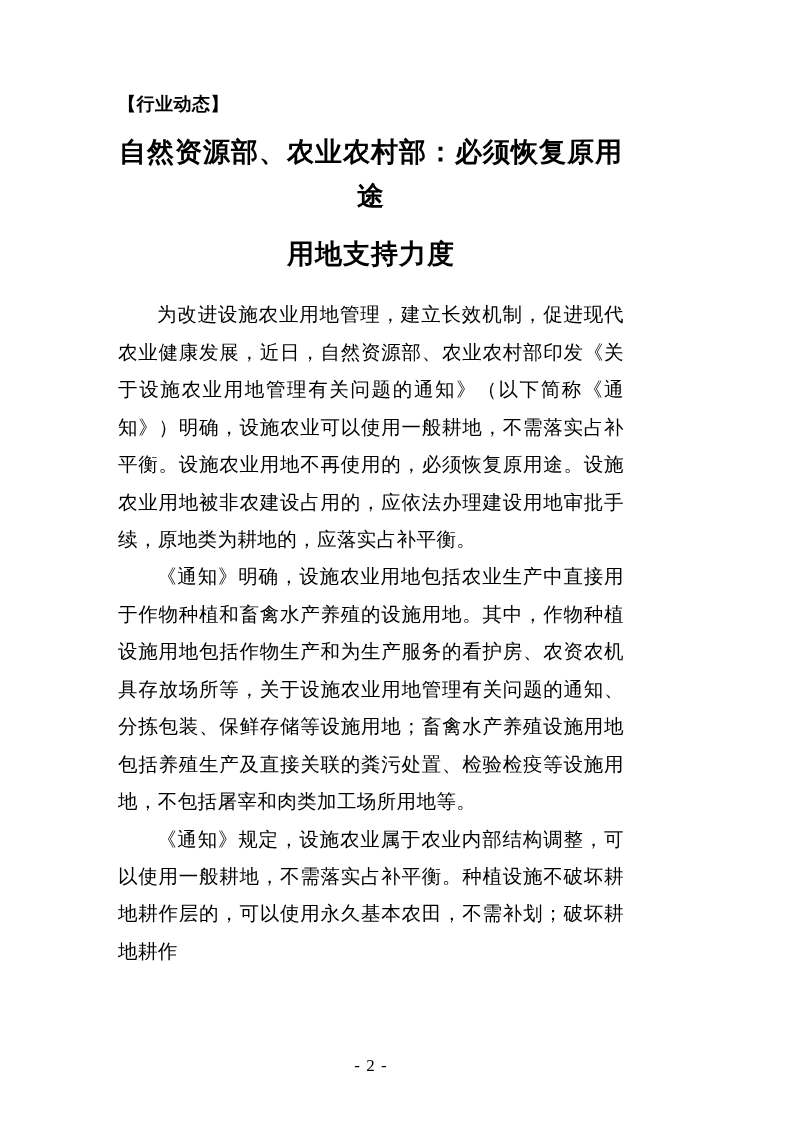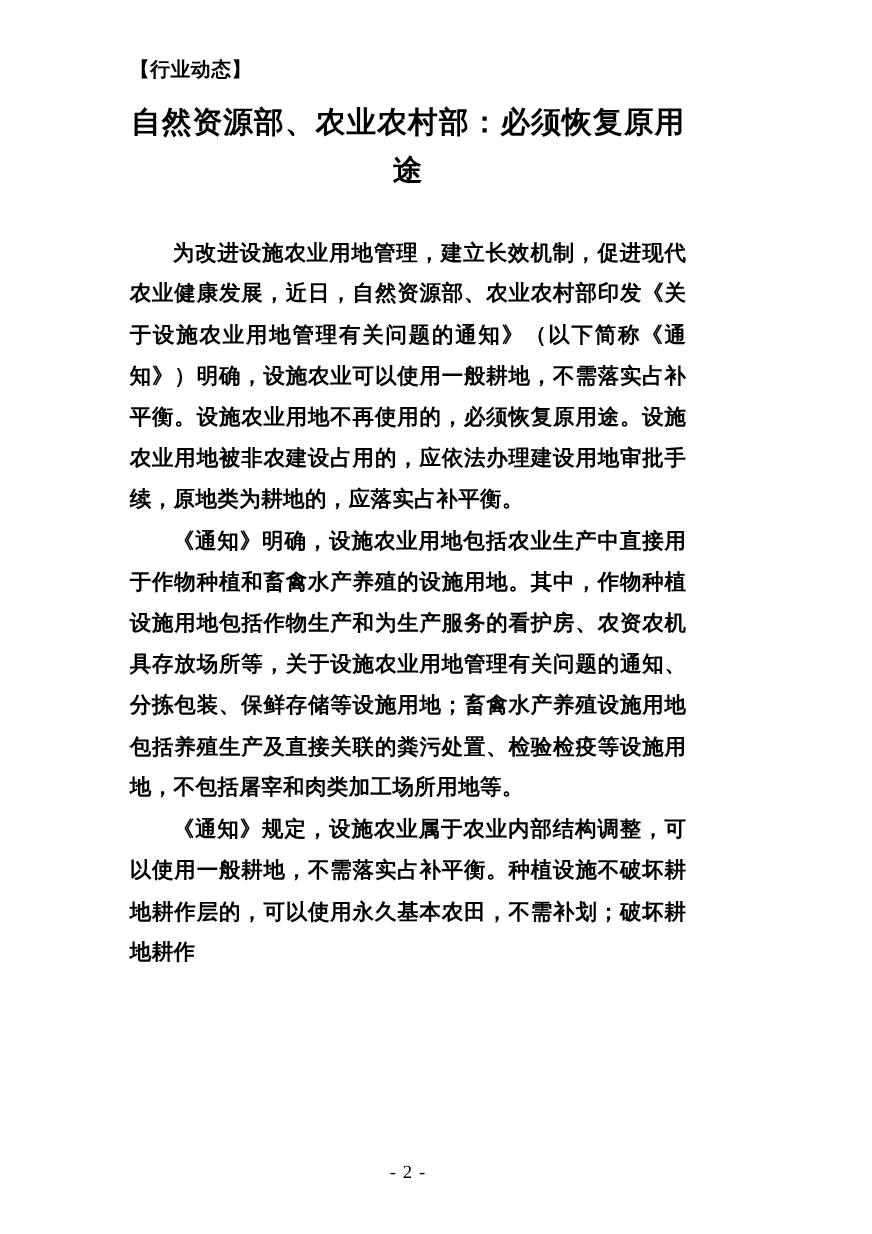--- a/index.html
+++ b/index.html
@@ -13,21 +13,21 @@
     font-family: "Liberation Serif", "DejaVu Serif", serif;
     color: #000000;
     position: relative;
     overflow: hidden;
   }
   .page {
     position: relative;
     width: 742px;
     height: 1122px;
     box-sizing: border-box;
-    padding: 51px 118px 0 118px;
+    padding: 92px 118px 0 118px;
   }
   .category {
     font-family: "Liberation Sans", "DejaVu Sans", sans-serif;
     font-weight: bold;
     font-size: 18px;
     letter-spacing: 0.5px;
     margin: 0 0 14px 0;
     line-height: 1.4;
   }
   .doc-title {
@@ -39,22 +39,21 @@
     margin: 6px 0 0 0;
     letter-spacing: 1px;
   }
   .title-line {
     display: block;
   }
   .title-line.second {
     margin-top: 14px;
   }
   .body-block {
-    margin-top: 34px;
-    font-weight: bold;
+    margin-top: 20px;
   }
   p.para {
     font-size: 19.5px;
     line-height: 1.92;
     margin: 0 0 0 0;
     text-align: justify;
     text-justify: inter-ideograph;
     text-indent: 2em;
     letter-spacing: 0.4px;
   }
@@ -74,20 +73,21 @@
 </style>
 </head>
 <body>
 
 <div class="page">
 
   <div class="category">【行业动态】</div>
 
   <h1 class="doc-title">
     <span class="title-line first">自然资源部、农业农村部：必须恢复原用途</span>
+    <span class="title-line second">用地支持力度</span>
   </h1>
 
   <div class="body-block">
     <p class="para">为改进设施农业用地管理，建立长效机制，促进现代农业健康发展，近日，自然资源部、农业农村部印发《关于设施农业用地管理有关问题的通知》（以下简称《通知》）明确，设施农业可以使用一般耕地，不需落实占补平衡。设施农业用地不再使用的，必须恢复原用途。设施农业用地被非农建设占用的，应依法办理建设用地审批手续，原地类为耕地的，应落实占补平衡。</p>
     <p class="para">《通知》明确，设施农业用地包括农业生产中直接用于作物种植和畜禽水产养殖的设施用地。其中，作物种植设施用地包括作物生产和为生产服务的看护房、农资农机具存放场所等，关于设施农业用地管理有关问题的通知、分拣包装、保鲜存储等设施用地；畜禽水产养殖设施用地包括养殖生产及直接关联的粪污处置、检验检疫等设施用地，不包括屠宰和肉类加工场所用地等。</p>
     <p class="para">《通知》规定，设施农业属于农业内部结构调整，可以使用一般耕地，不需落实占补平衡。种植设施不破坏耕地耕作层的，可以使用永久基本农田，不需补划；破坏耕地耕作</p>
   </div>
 
   <div class="page-number">- 2 -</div>
 

